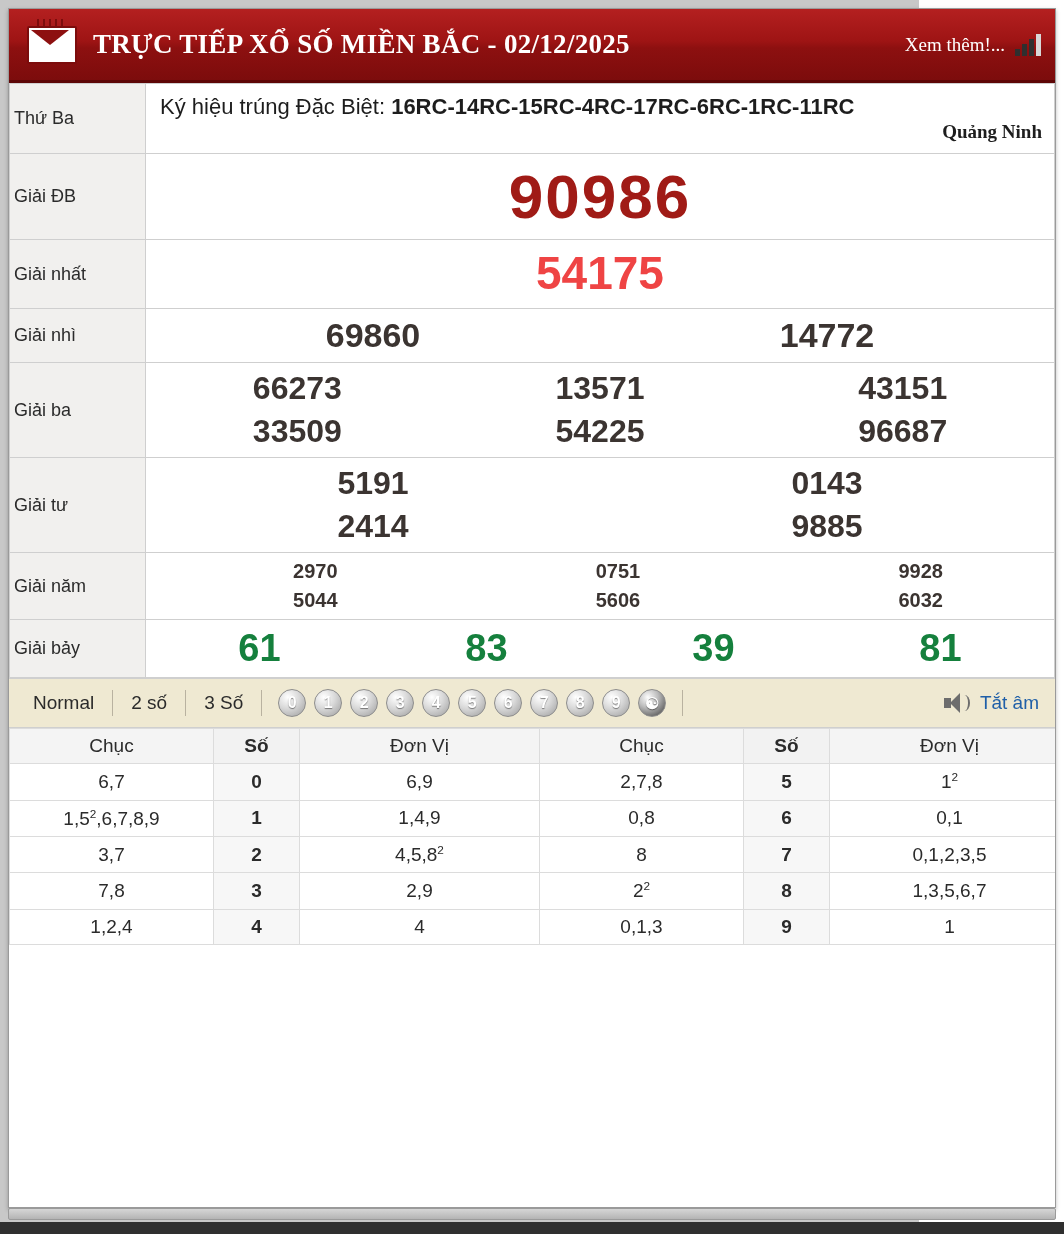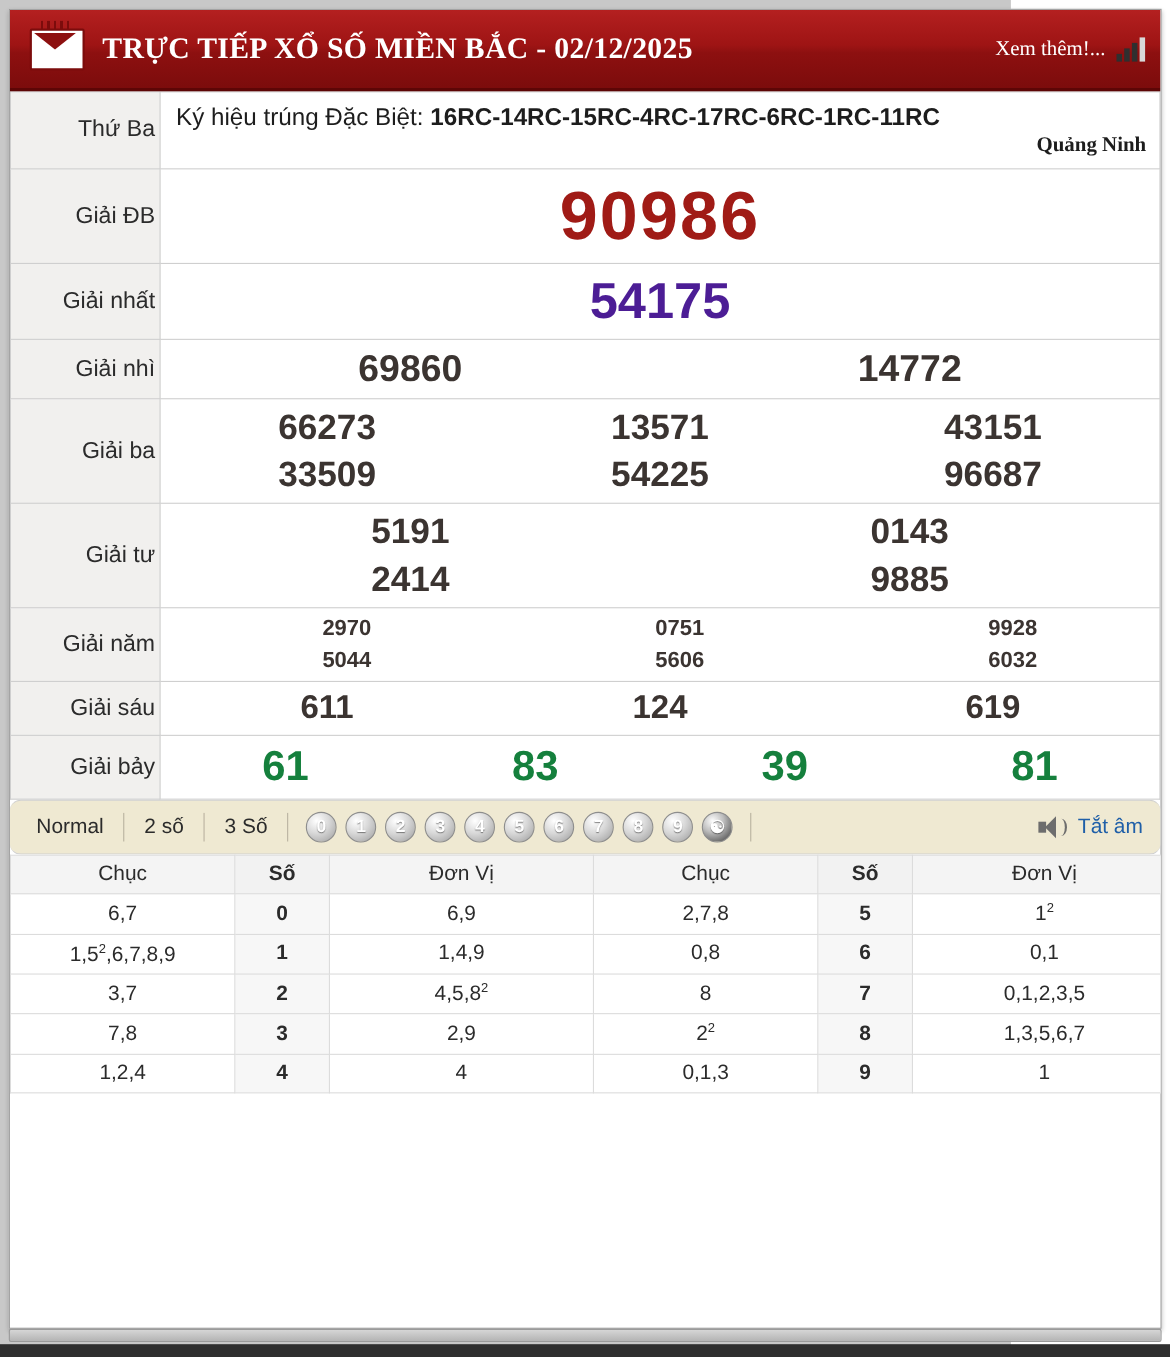--- a/index.html
+++ b/index.html
@@ -115,22 +115,22 @@
     border-collapse: collapse;
     table-layout: fixed;
   }
   .res-table td {
     border: 1px solid #cfcfcf;
     vertical-align: middle;
   }
   .lbl {
     width: 136px;
     background: #f1f0ee;
-    text-align: right;
-    font-size: 21px;
+    text-align: left;
+    font-size: 18px;
     color: #2b2b2b;
     padding: 6px 4px;
   }
   .kyhieu-row .kh-cell {
     padding: 8px 12px 8px 14px;
     font-size: 22px;
     color: #1d1d1d;
     line-height: 1.34;
     margin-top: 47px;
   }
@@ -162,41 +162,40 @@
     color: #3b3431;
   }
 
   .db-num {
     font-size: 62px;
     font-weight: bold;
     color: #a01b16;
     letter-spacing: 2px;
     line-height: 1.25;
   }
-  .g1-num { font-size: 46px; font-weight: bold; color: #4c1d95; line-height: 1.3; }
+  .g1-num { font-size: 46px; font-weight: bold; color: #ef4444; line-height: 1.3; }
   .g2 .row-nums > span { font-size: 34px; }
   .g3 .row-nums > span { font-size: 32px; }
   .g4 .row-nums > span { font-size: 32px; }
   .g5 .row-nums > span { font-size: 20px; margin-left: 36px; }
   .g6 .row-nums > span { font-size: 30px; }
   .g7 .row-nums > span { font-size: 38px; color: #15803d; }
   .stack-row { padding: 3px 0; }
 
   
   .toolbar {
     display: flex;
     align-items: center;
     height: 50px;
     background: #efe9d2;
     border-top: 1px solid #cfcfcf;
     border-bottom: 1px solid #cfcfcf;
     padding: 0 10px;
     box-sizing: border-box;
     gap: 4px;
-    border-radius: 10px;
   }
   .tb-seg {
     font-size: 19px;
     color: #2b2b2b;
     padding: 0 14px;
     white-space: nowrap;
   }
   .tb-div {
     width: 1px;
     height: 26px;
@@ -413,30 +412,20 @@
               <span>9928</span>
             </div>
             <div class="row-nums stack-row">
               <span>5044</span>
               <span>5606</span>
               <span>6032</span>
             </div>
           </td>
         </tr>
 
-        <tr class="g6">
-          <td class="lbl">Giải sáu</td>
-          <td class="num-cell">
-            <div class="row-nums stack-row">
-              <span>611</span>
-              <span>124</span>
-              <span>619</span>
-            </div>
-          </td>
-        </tr>
 
         <tr class="g7">
           <td class="lbl">Giải bảy</td>
           <td class="num-cell">
             <div class="row-nums stack-row">
               <span>61</span>
               <span>83</span>
               <span>39</span>
               <span>81</span>
             </div>

